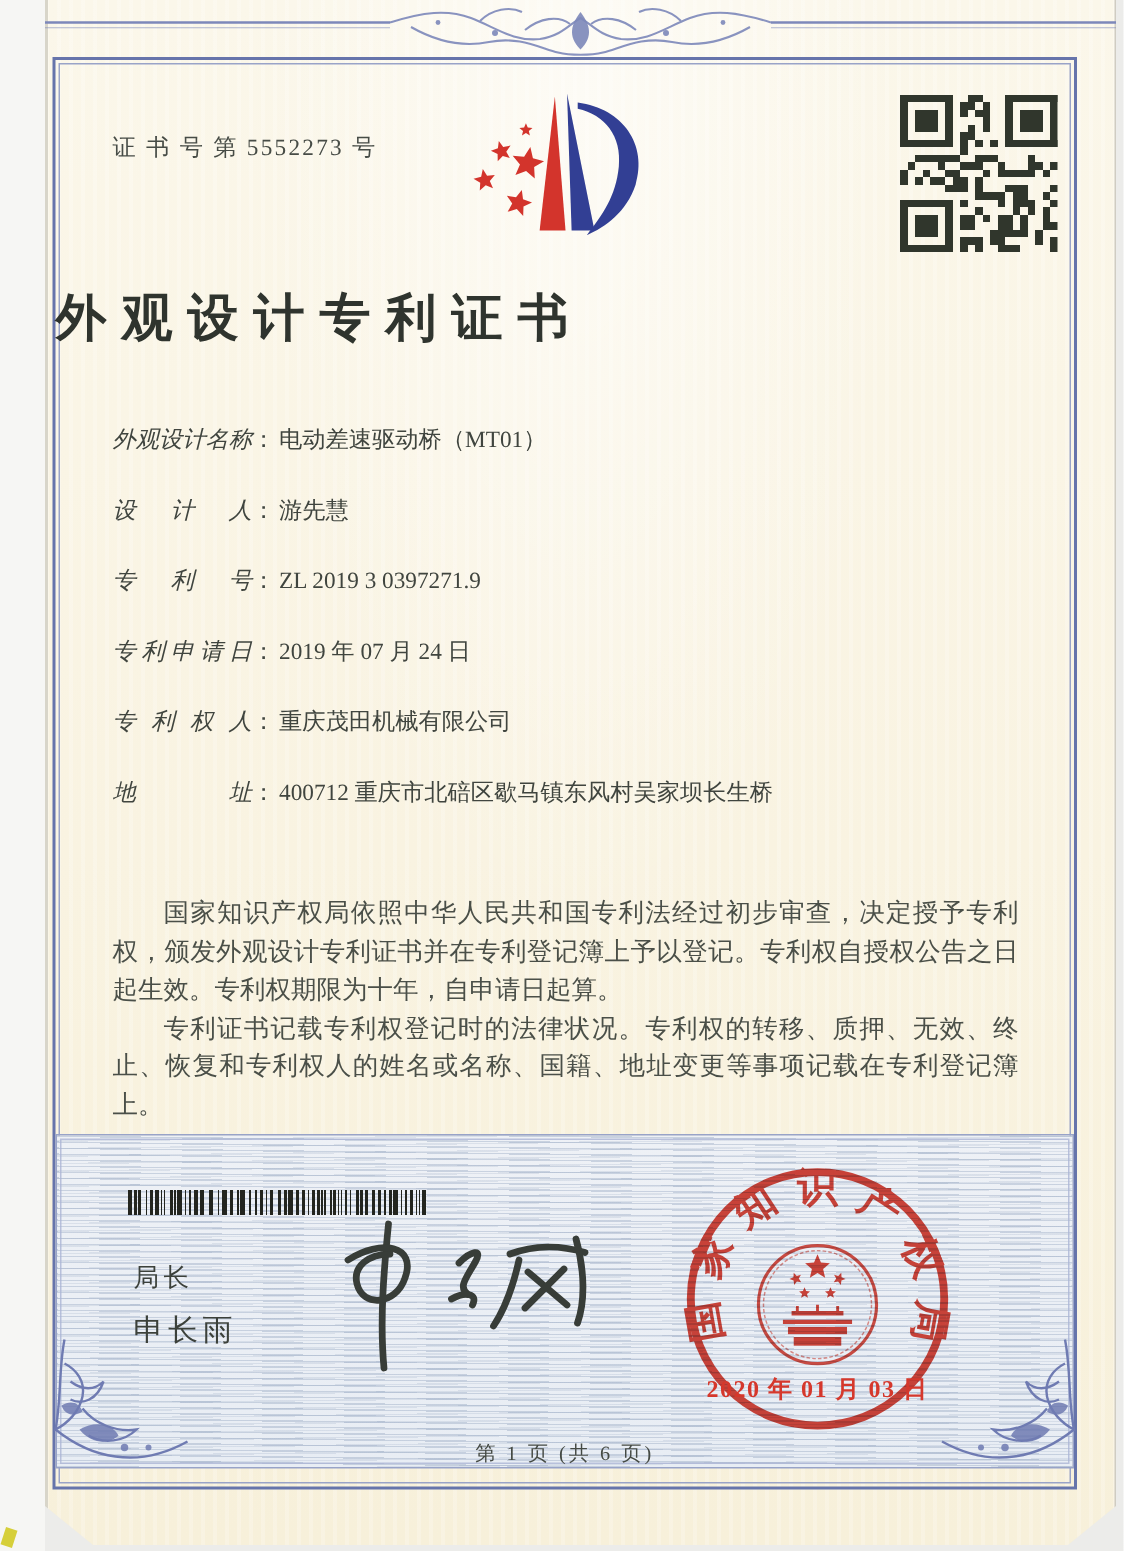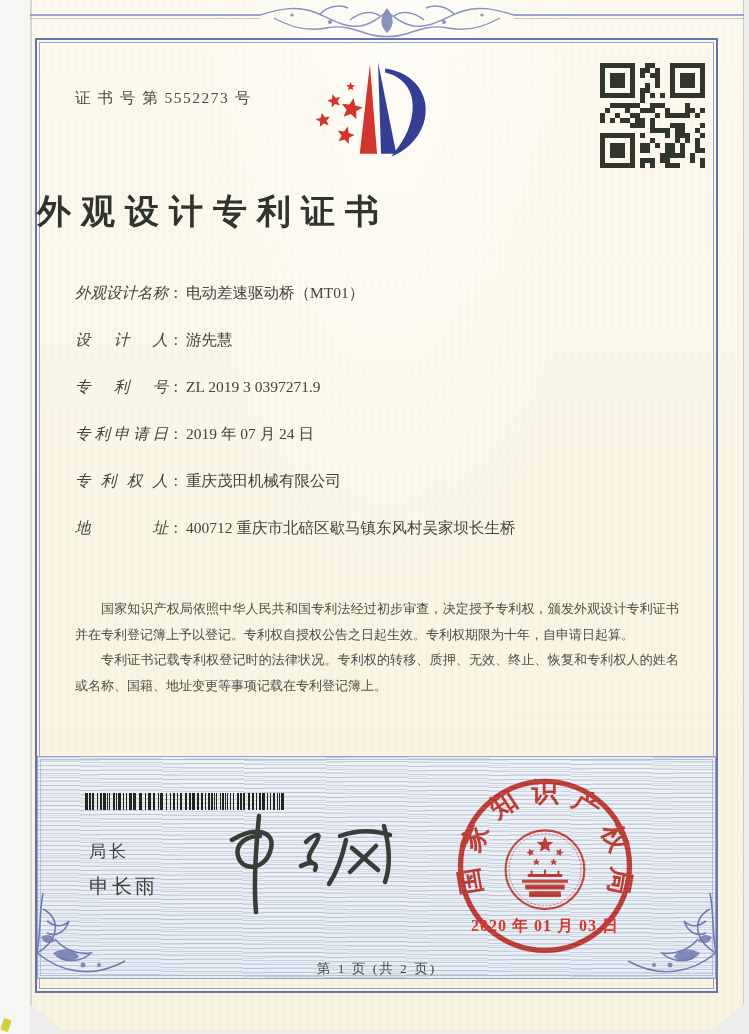--- a/index.html
+++ b/index.html
@@ -34,21 +34,21 @@
     position:absolute;left:0;top:149px;width:100%;text-align:left;
     font-size:34px;font-weight:bold;color:#2f342e;letter-spacing:10px;
   }
   .row{position:absolute;left:38px;white-space:nowrap;font-size:15.5px;color:#40453f;}
   .flabel{display:inline-block;width:93px;text-align:justify;text-align-last:justify;vertical-align:bottom;font-style:italic;}
   .colon{display:inline-block;width:15px;}
   .fvalue{margin-left:3px;}
   .grant2{position:absolute;left:330px;top:0;white-space:nowrap;}
   .body-text{
     position:absolute;left:38px;top:556px;width:604px;
-    font-size:13px;line-height:25.5px;color:#4a4f48;text-align:justify;
+    font-size:17px;line-height:25.5px;color:#4a4f48;text-align:justify;
   }
   .body-text p{margin:0;text-indent:2em;}
   .panel{
     position:absolute;left:0;top:716px;width:677px;height:221px;
     border:1px solid #98a3c8;
     background:
       repeating-linear-gradient(0.7deg, rgba(116,138,172,.30) 0 1px, rgba(0,0,0,0) 1px 4px),
       repeating-linear-gradient(-0.7deg, rgba(116,138,172,.16) 0 1px, rgba(0,0,0,0) 1px 5px),
       linear-gradient(180deg,#eef1f6,#e8edf4);
   }
@@ -411,19 +411,19 @@
           <text x="35.7" y="76.3" transform="rotate(-66.7 35.7 76.3)">家</text>
           <text x="61.5" y="45.5" transform="rotate(-33.3 61.5 45.5)">知</text>
           <text x="100.0" y="34.0" transform="rotate(0.0 100.0 34.0)">识</text>
           <text x="138.5" y="45.5" transform="rotate(33.3 138.5 45.5)">产</text>
           <text x="164.3" y="76.3" transform="rotate(66.7 164.3 76.3)">权</text>
           <text x="168.9" y="116.2" transform="rotate(100.0 168.9 116.2)">局</text>
         </g>
     </svg>
     <div class="seal-date">2020 年 01 月 03 日</div>
 
-    <div class="page-indicator">第 1 页 (共 2 页)</div>
+    <div class="page-indicator">第 1 页 (共 6 页)</div>
   </div>
 
   <div class="back-note">其他事项参见背面</div>
 </div>
 
 <div class="corner-mark"></div>
 
 </body></html>

